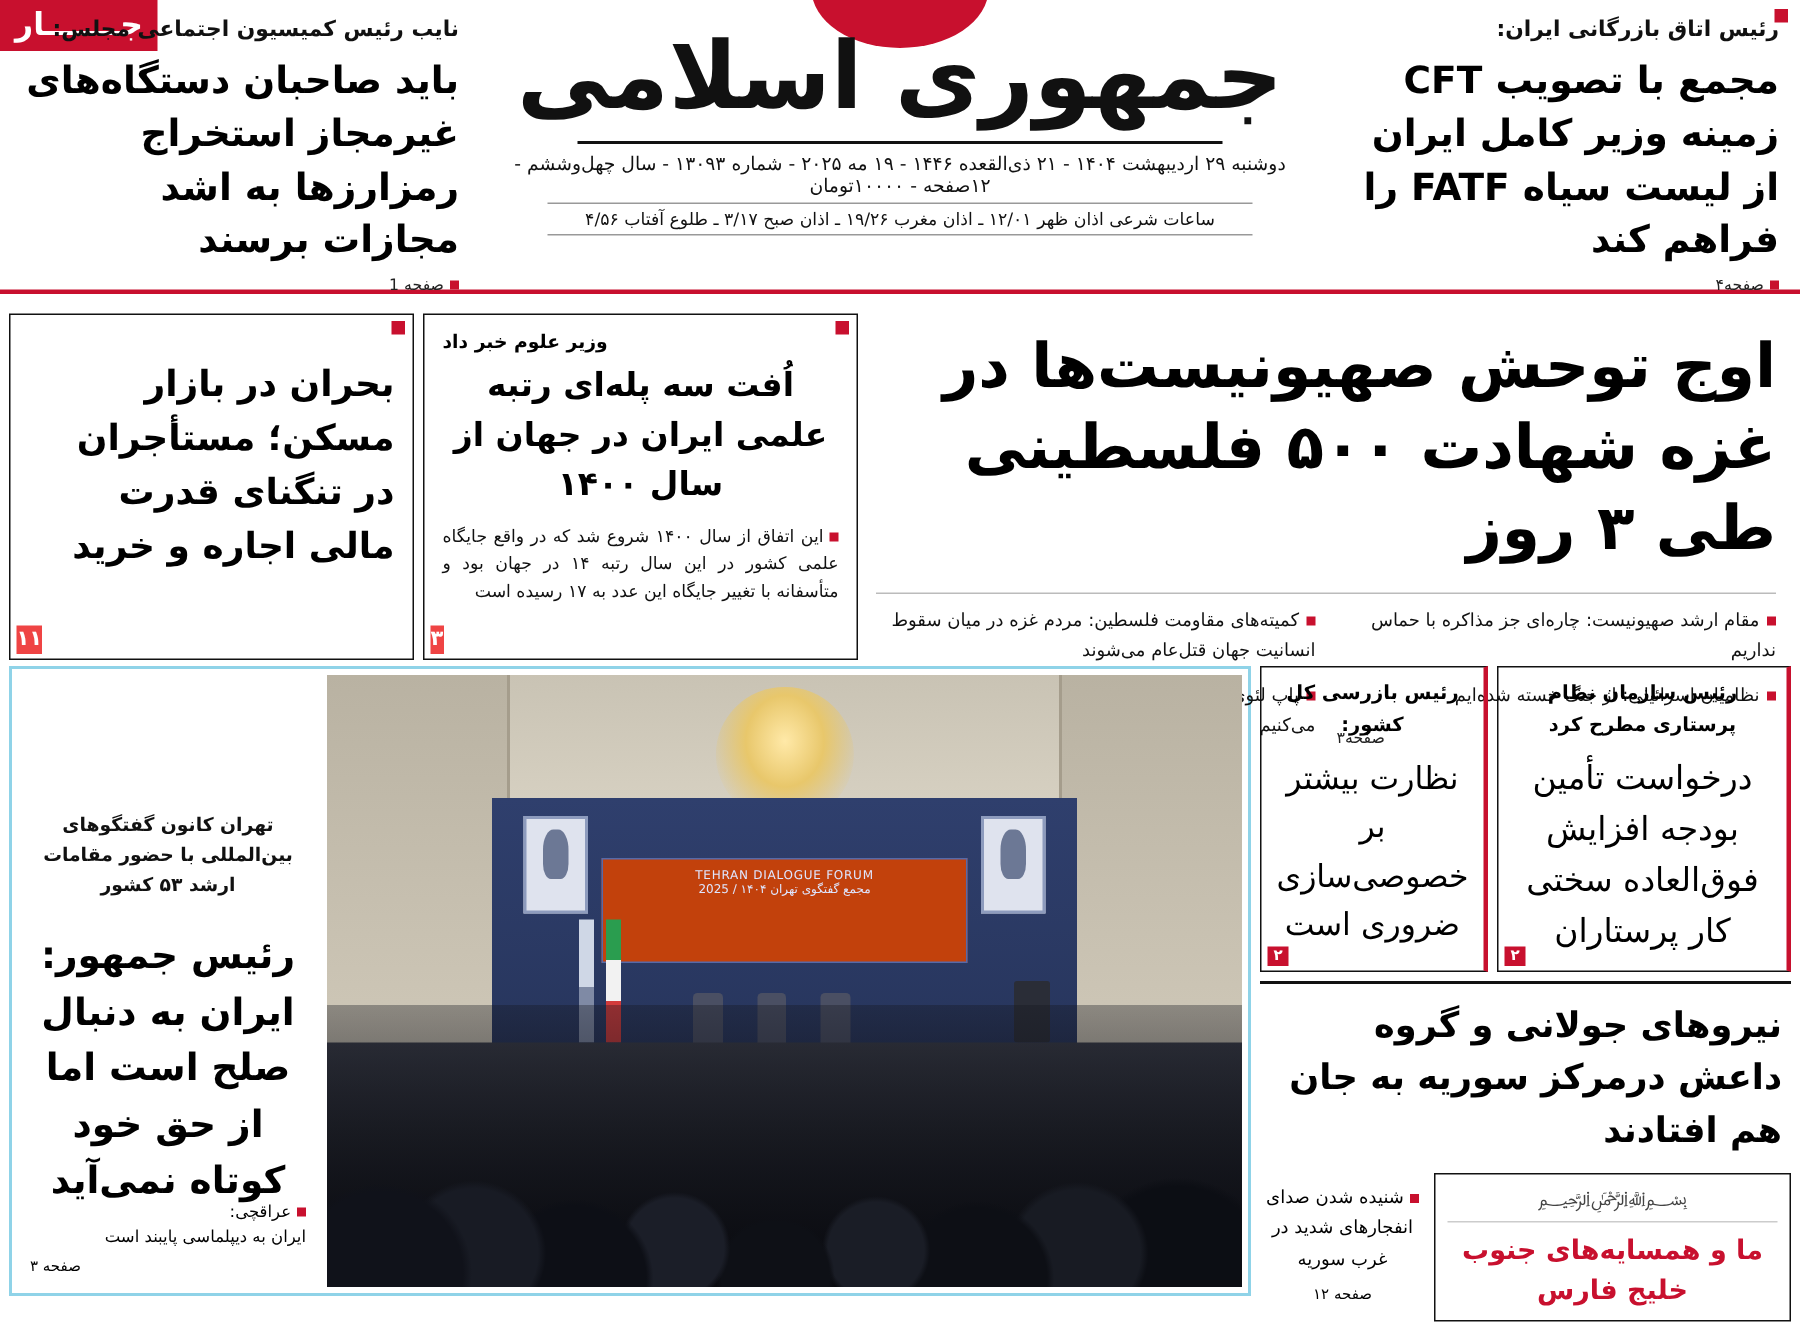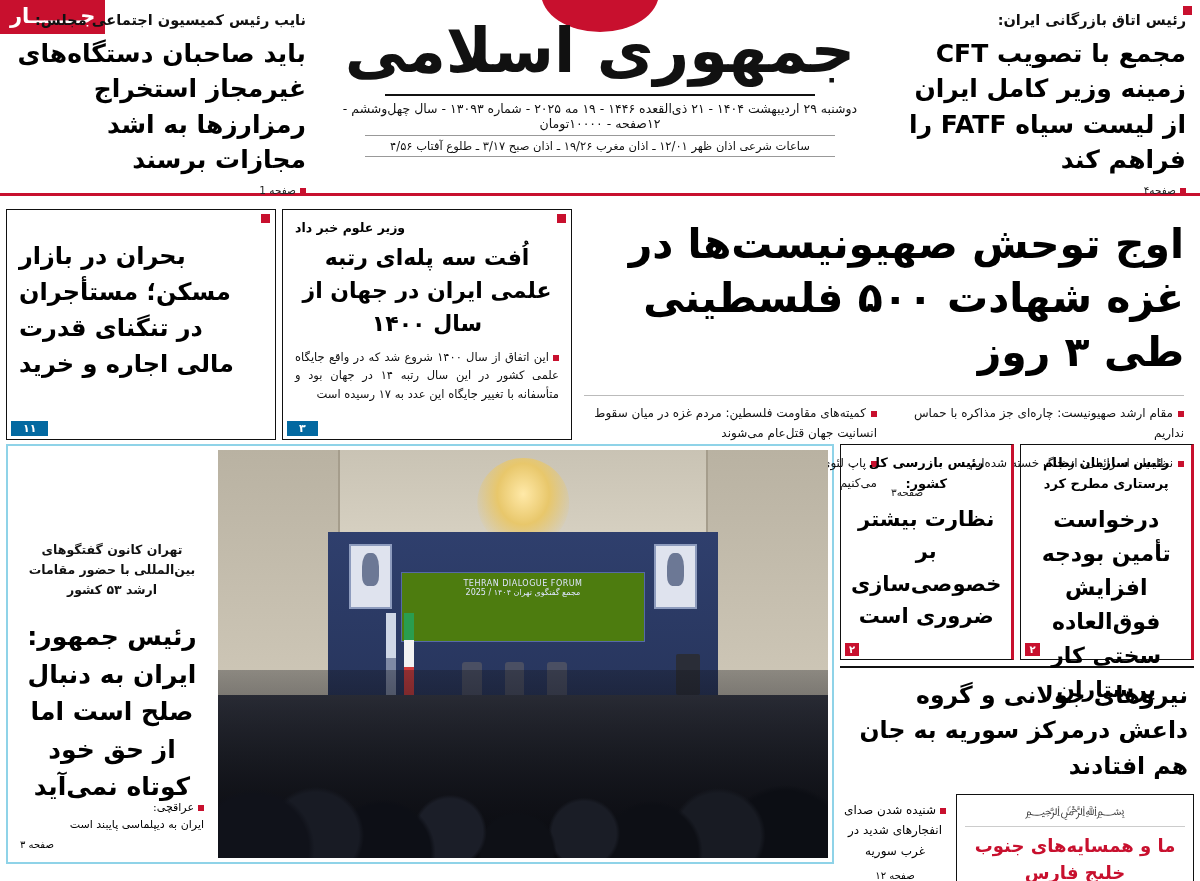--- a/index.html
+++ b/index.html
@@ -171,34 +171,34 @@
     box-sizing: border-box;
     padding: 10px 12px;
     background: #fff;
   }
   .box .mark-tr {
     position: absolute; top: 4px; right: 5px;
     width: 9px; height: 9px; background: #c8102e;
   }
   .box .mark-bl {
     position: absolute; bottom: 3px; left: 4px;
-    background: #0369a1; color: #fff;
-    font-size: 11px; font-weight: bold;
-    padding: 1px 12px;
+    background: #ef4444; color: #fff;
+    font-size: 14px; font-weight: bold;
+    padding: 1px 0;
     line-height: 1.2;
   }
   .col-housing { flex: 0 0 270px; }
   .col-science { flex: 0 0 290px; }
   .col-gaza { flex: 1 1 auto; border: none; padding: 2px 10px 0 6px;}
 
   .housing-title {
     font-size: 24px;
     font-weight: bold;
     line-height: 1.5;
-    text-align: left;
+    text-align: right;
     color: #000;
     margin-top: 18px;
   }
   .science-kicker {
     font-size: 12.5px;
     font-weight: bold;
     text-align: left;
     margin-bottom: 6px;
   }
   .science-title {
@@ -341,21 +341,21 @@
   .rc-box.inspector { flex: 0 0 150px; border-right: 3px solid #c8102e;}
   .rc-box.nursing { flex: 1 1 auto; border-right: 3px solid #c8102e;}
   .rc-kicker {
     font-size: 13px;
     font-weight: bold;
     line-height: 1.6;
     margin-bottom: 8px;
   }
   .rc-title {
     font-size: 22px;
-    font-weight: bold;
+    font-weight: normal;
     line-height: 1.55;
   }
   .rc-title.small { font-size: 21px; }
   .rc-pg {
     position: absolute;
     bottom: 3px; left: 4px;
     background: #c8102e; color: #fff;
     font-size: 10px; font-weight: bold;
     padding: 1px 4px;
   }
@@ -430,21 +430,21 @@
     right: 0; top: 0; width: 20%; height: 62%;
     background: linear-gradient(#b9b2a2, #cfc8b8);
     border-left: 2px solid #a59d8c;
   }
   .ph-stage {
     left: 18%; right: 18%; top: 20%; height: 42%;
     background: linear-gradient(#2f3f6d, #27355c);
   }
   .ph-banner {
     left: 30%; right: 30%; top: 30%; height: 17%;
-    background: #4d7c0f;
+    background: #c2410c;
     border: 1px solid #5669a8;
     color: #dfe6ff;
     font-size: 8px;
     text-align: center;
     padding-top: 6px;
     letter-spacing: 0.5px;
     direction: ltr;
   }
   .ph-portrait {
     top: 23%; width: 7%; height: 16%;

